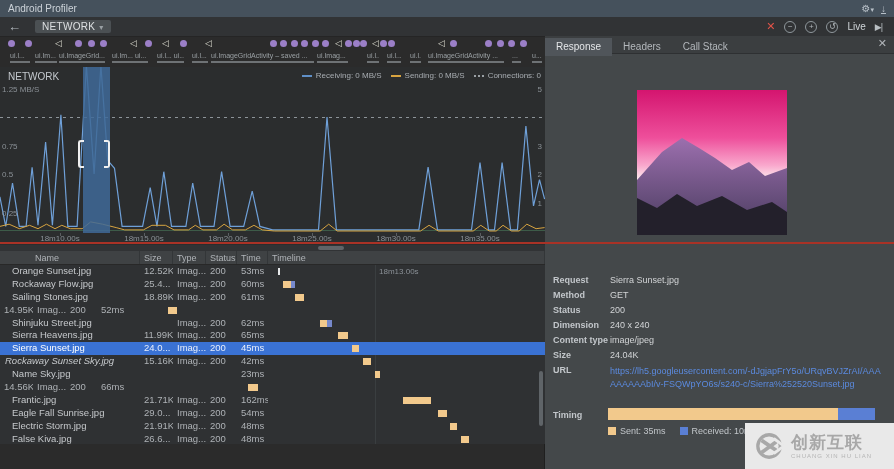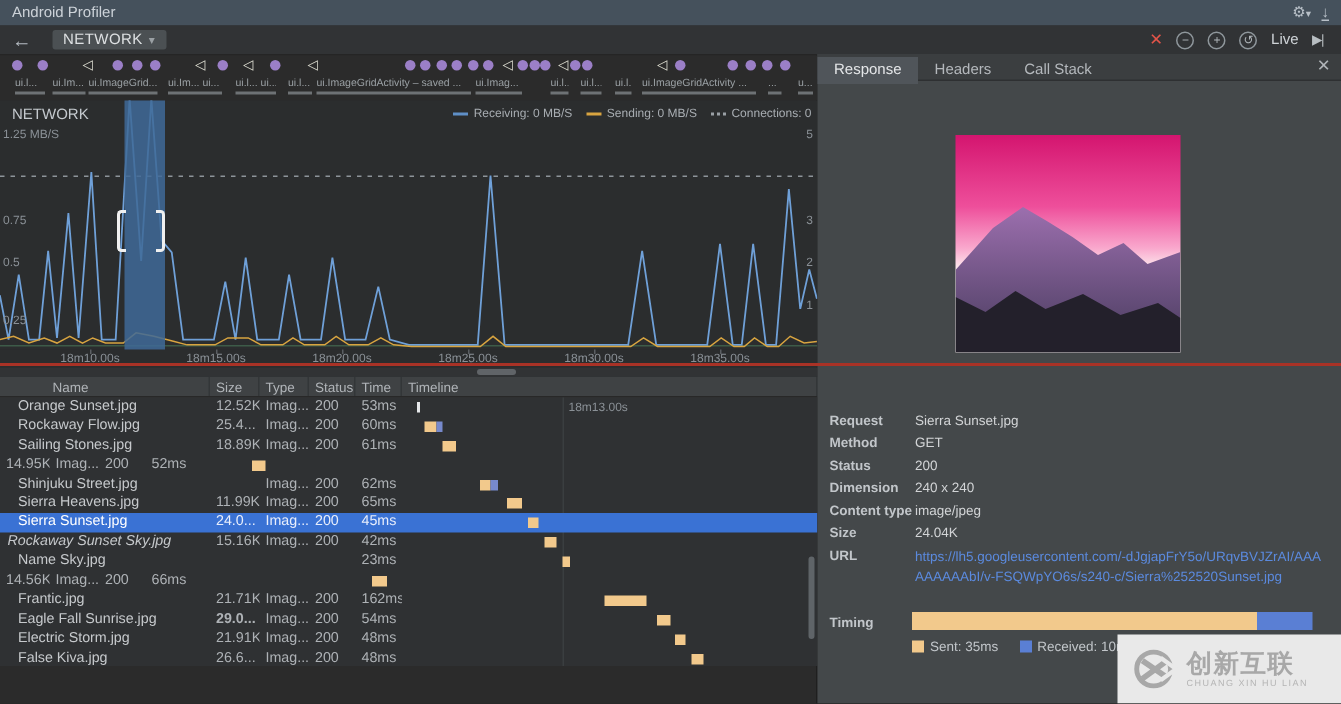--- a/index.html
+++ b/index.html
@@ -366,21 +366,21 @@
             <span class="td dim" style="width: 33px; padding-left: 4px; flex: 0 0 auto;">21.71K</span>
             <span class="td dim" style="width: 33px; padding-left: 4px; flex: 0 0 auto;">Imag...</span>
             <span class="td dim" style="width: 31px; padding-left: 4px; flex: 0 0 auto;">200</span>
             <span class="td dim" style="width: 31px; padding-left: 4px; flex: 0 0 auto;">162ms</span>
             <span class="tl-cell">
               <span class="tl-bar" style="left: 135px; width: 28px;"></span>
             </span>
           </div>
           <div class="tr">
             <span class="td " style="width: 140px; padding-left: 12px; flex: 0 0 auto;">Eagle Fall Sunrise.jpg</span>
-            <span class="td dim" style="width: 33px; padding-left: 4px; flex: 0 0 auto; font-weight: bold;">29.0...</span>
+            <span class="td dim" style="width: 33px; padding-left: 4px; flex: 0 0 auto;">29.0...</span>
             <span class="td dim" style="width: 33px; padding-left: 4px; flex: 0 0 auto;">Imag...</span>
             <span class="td dim" style="width: 31px; padding-left: 4px; flex: 0 0 auto;">200</span>
             <span class="td dim" style="width: 31px; padding-left: 4px; flex: 0 0 auto;">54ms</span>
             <span class="tl-cell">
               <span class="tl-bar" style="left: 170px; width: 9px;"></span>
             </span>
           </div>
           <div class="tr">
             <span class="td " style="width: 140px; padding-left: 12px; flex: 0 0 auto;">Electric Storm.jpg</span>
             <span class="td dim" style="width: 33px; padding-left: 4px; flex: 0 0 auto;">21.91K</span>

